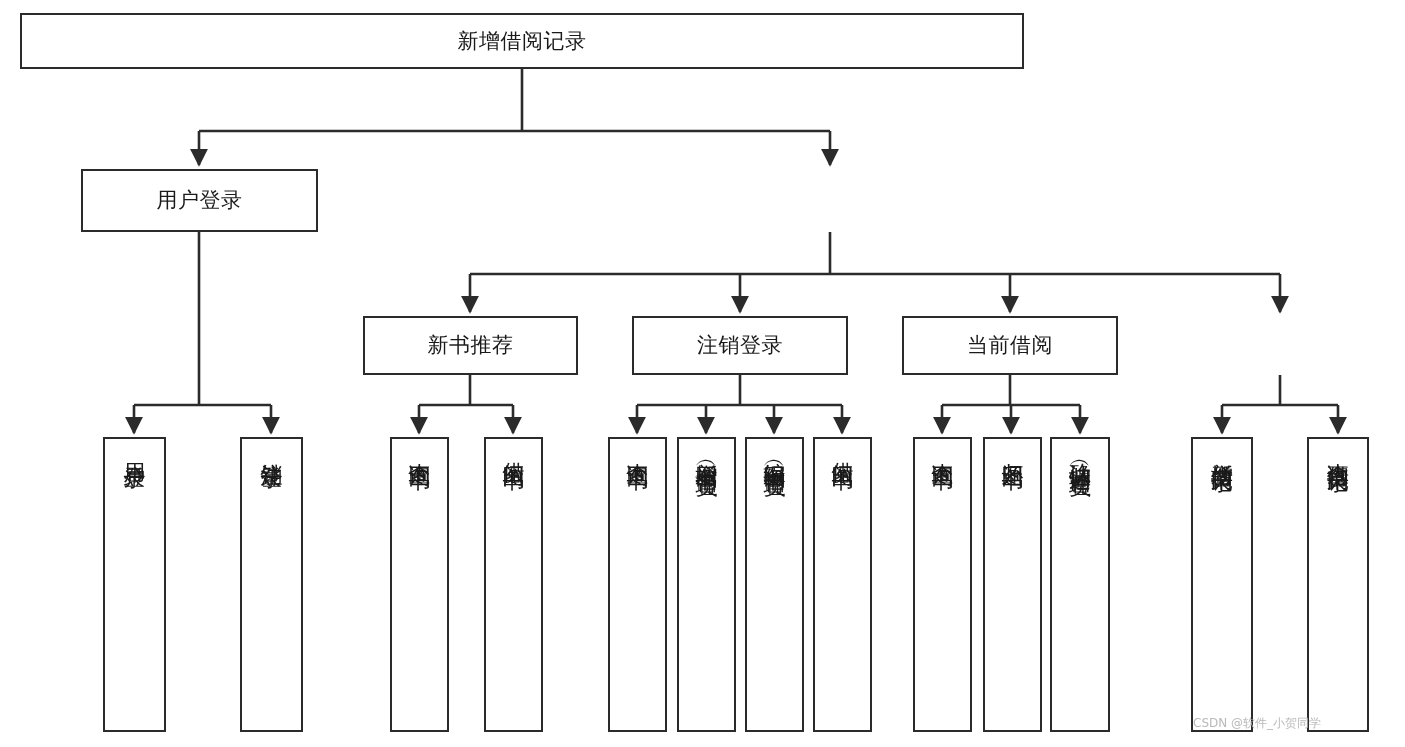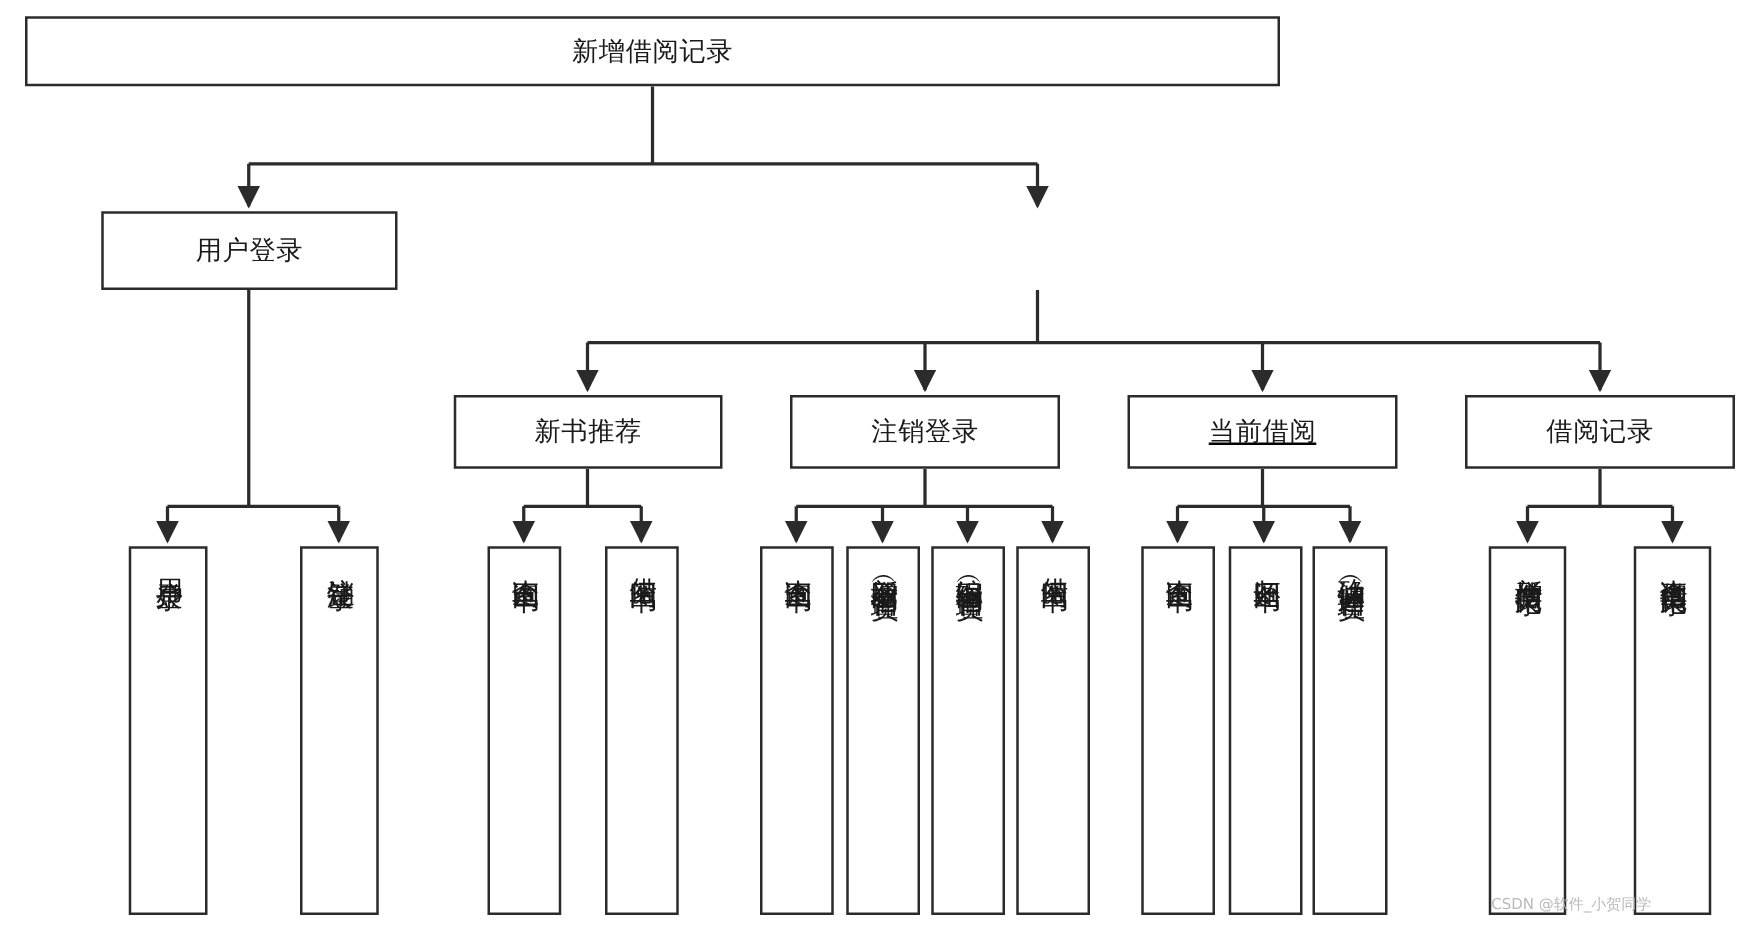--- a/index.html
+++ b/index.html
@@ -138,25 +138,22 @@
   <div class="node-box node-h" style="left:81px; top:169px; width:237px; height:63px;">
     <span class="node-label">用户登录</span>
   </div>
 
   <div class="node-box node-h" style="left:363px; top:316px; width:215px; height:59px;">
     <span class="node-label">新书推荐</span>
   </div>
   <div class="node-box node-h" style="left:632px; top:316px; width:216px; height:59px;">
     <span class="node-label">注销登录</span>
   </div>
-  <div class="node-box node-h" style="left:902px; top:316px; width:216px; height:59px;text-decoration:underline;">
+  <div class="node-box node-h" style="left:902px; top:316px; width:216px; height:59px;">
     <span class="node-label">当前借阅</span>
-  </div>
-  <div class="node-box node-h" style="left:1172px; top:316px; width:216px; height:59px;">
-    <span class="node-label">借阅记录</span>
   </div>
 
   <div class="node-box node-v" style="left:103px; top:437px; width:63px; height:295px;">
     <span class="node-label">用户登录</span>
   </div>
   <div class="node-box node-v" style="left:240px; top:437px; width:63px; height:295px;">
     <span class="node-label">注销登录</span>
   </div>
 
   <div class="node-box node-v" style="left:390px; top:437px; width:59px; height:295px;">

